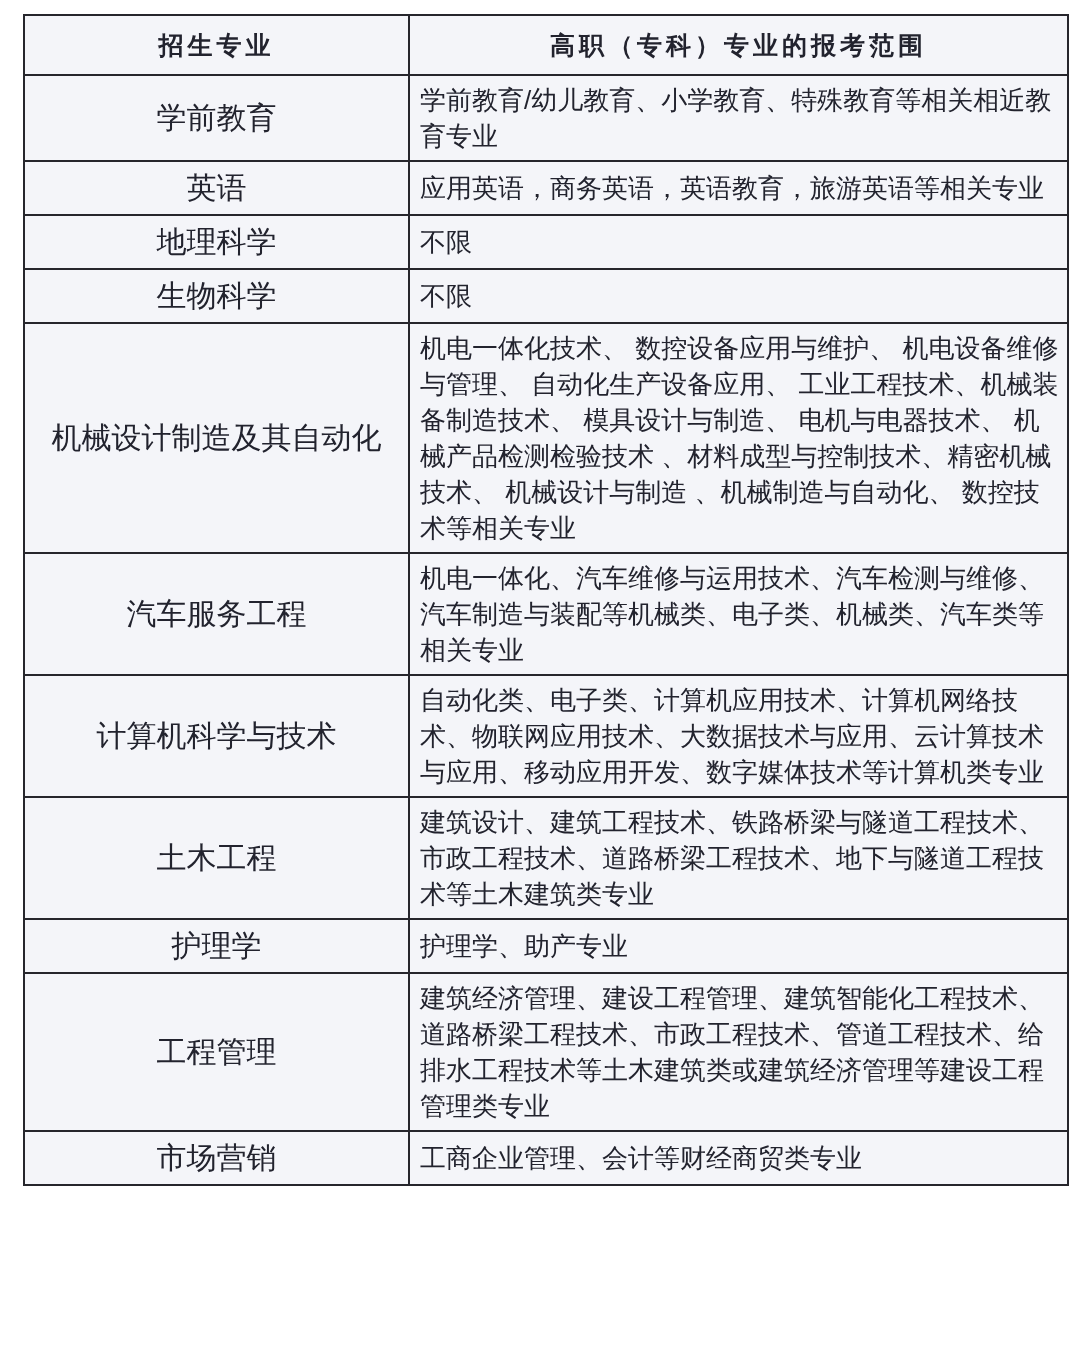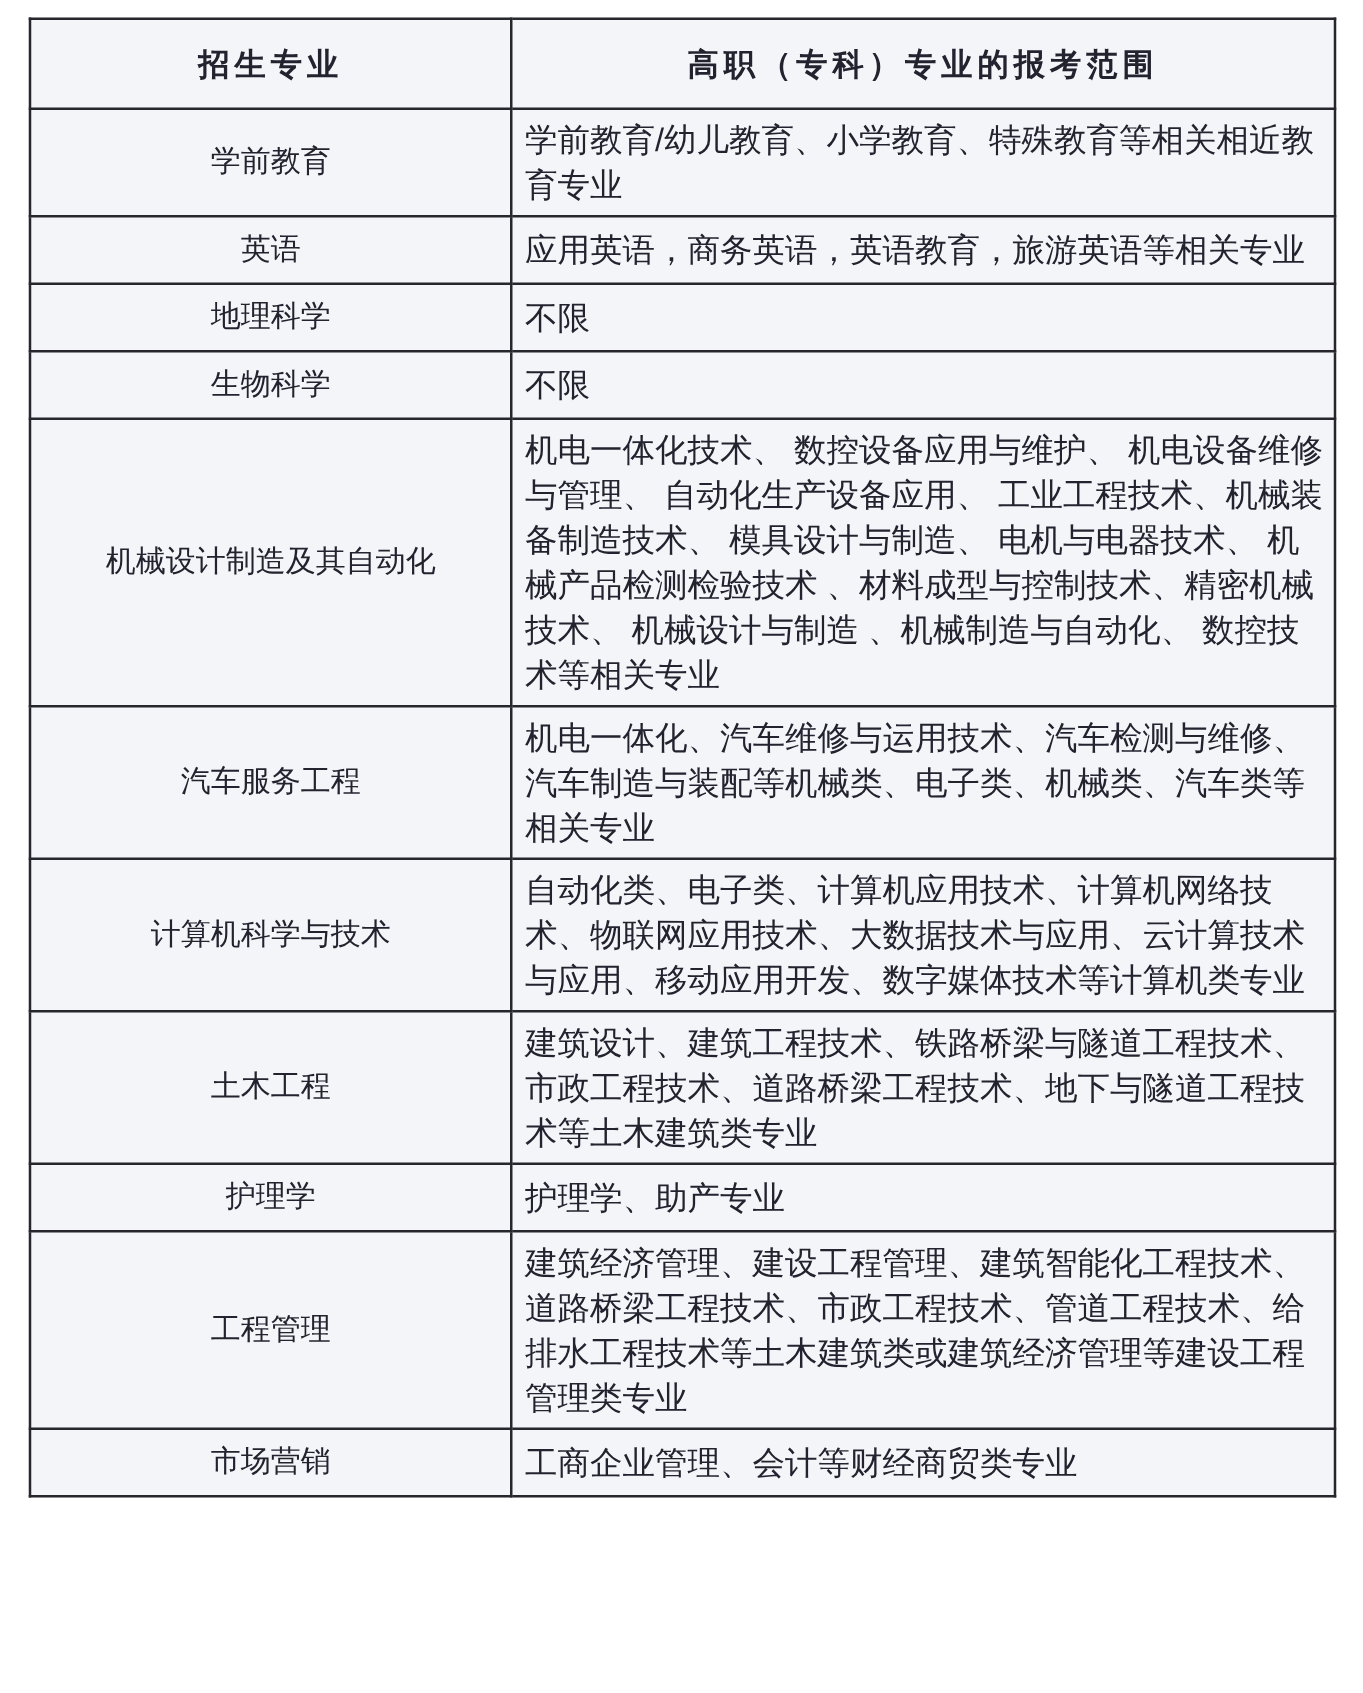--- a/index.html
+++ b/index.html
@@ -33,27 +33,27 @@
     box-sizing: border-box;
     overflow: hidden;
   }
   
   table.enroll th {
     font-family: "Liberation Serif", "DejaVu Serif", serif;
     font-weight: bold;
     font-size: 25px;
     letter-spacing: 4px;
     text-align: center;
-    height: 72px;
+    height: 60px;
     padding: 6px 4px;
   }
   
   td.major {
     text-align: center;
-    font-size: 24px;
+    font-size: 30px;
     line-height: 36px;
     padding: 8px 6px;
     height: 50px;
   }
   td.scope {
     text-align: left;
     font-size: 26px;
     line-height: 36px;
     padding: 6px 8px 6px 10px;
     word-break: break-all;

